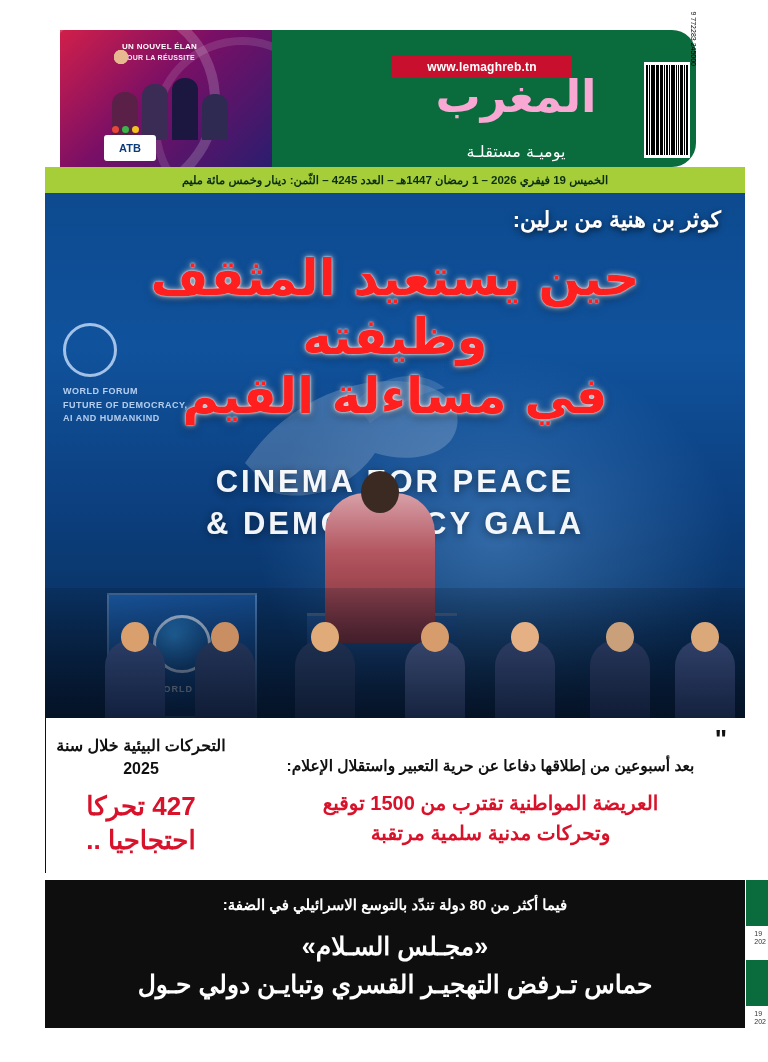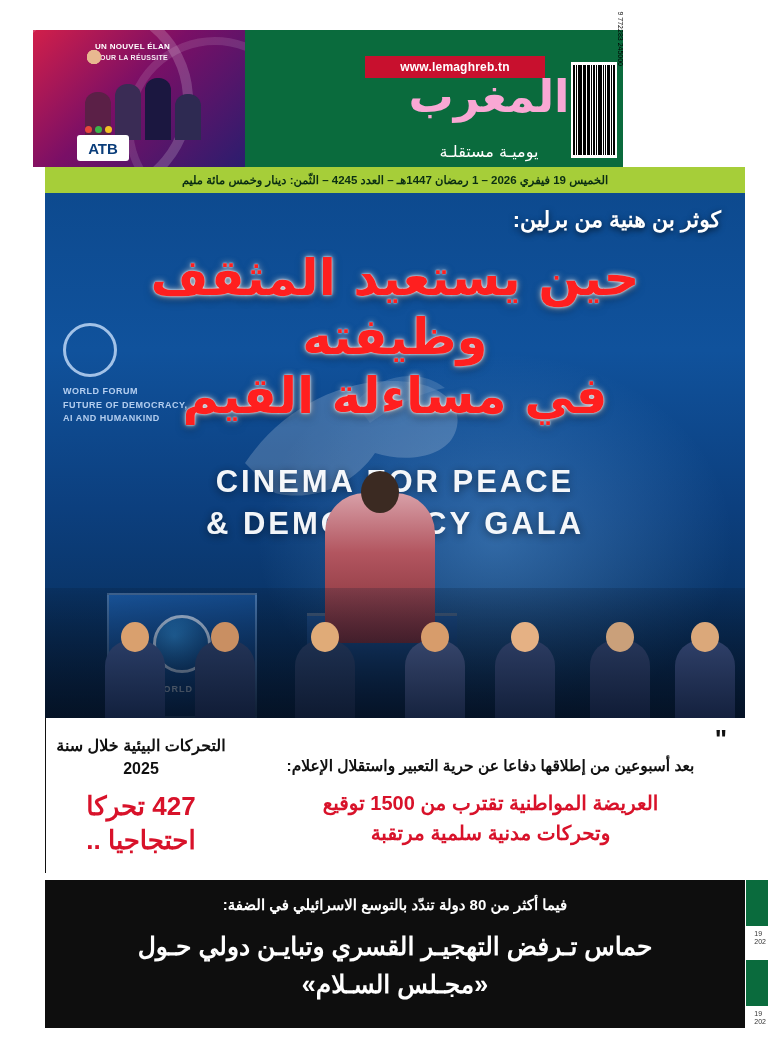--- a/index.html
+++ b/index.html
@@ -11,26 +11,27 @@
   }
   .page {
     position: relative;
     width: 768px; height: 1062px;
     background: #ffffff;
   }
 
   
   .masthead {
     position: absolute;
-    left: 33px; top: 30px;
-    width: 590px; height: 137px;
+    left: 60px; top: 30px;
+    width: 636px; height: 137px;
     background: #0a6b3d;
     display: flex;
     flex-direction: row-reverse;
     align-items: stretch;
+    border-radius: 24px;
   }
   .ad-box {
     position: absolute;
     left: 0px; top: 0px;
     width: 212px; height: 137px;
     background: linear-gradient(135deg,#d11f4a 0%, #7a0f66 45%, #2b1d6e 100%);
     overflow: hidden;
   }
   .ad-swirl {
     position: absolute; left: -40px; top: -30px;
@@ -64,21 +65,21 @@
   .p4 { height: 48px; background: #5b2047; }
   .ad-head {
     width: 14px; height: 14px; border-radius: 50%;
     background: #e8b890; position: absolute; top: -12px; left: 6px;
   }
   .ad-logo {
     position: absolute; left: 44px; bottom: 6px;
     width: 52px; height: 26px;
     background: #ffffff; border-radius: 3px;
     display: flex; align-items: center; justify-content: center;
-    color: #0a3d7a; font-size: 15px; font-weight: bold;
+    color: #0a3d7a; font-size: 11px; font-weight: bold;
     direction: ltr;
   }
   .ad-dots {
     position: absolute; left: 52px; bottom: 34px;
     display: flex; gap: 3px;
   }
   .ad-dots i { width: 7px; height: 7px; border-radius: 50%; display: block; }
 
   .mast-center {
     position: absolute;
@@ -462,22 +463,22 @@
     </div>
     <div class="col-left">
       <div class="lead">التحركات البيئية خلال سنة 2025</div>
       <div class="num">427 تحركا احتجاجيا ..</div>
     </div>
   </div>
 
   <div class="bottom-band">
     <div class="kicker">فيما أكثر من 80 دولة تندّد بالتوسع الاسرائيلي في الضفة:</div>
     <div class="head">
+      <div>«مجـلس السـلام»</div>
       <div>حماس تـرفض التهجيـر القسري وتبايـن دولي حـول</div>
-      <div>«مجـلس السـلام»</div>
     </div>
   </div>
 
   <div class="edge-stub stub1"></div>
   <div class="edge-stub stub2"></div>
   <div class="stub-txt st1">
     <div>19</div>
     <div>202</div>
   </div>
   <div class="stub-txt st2">

